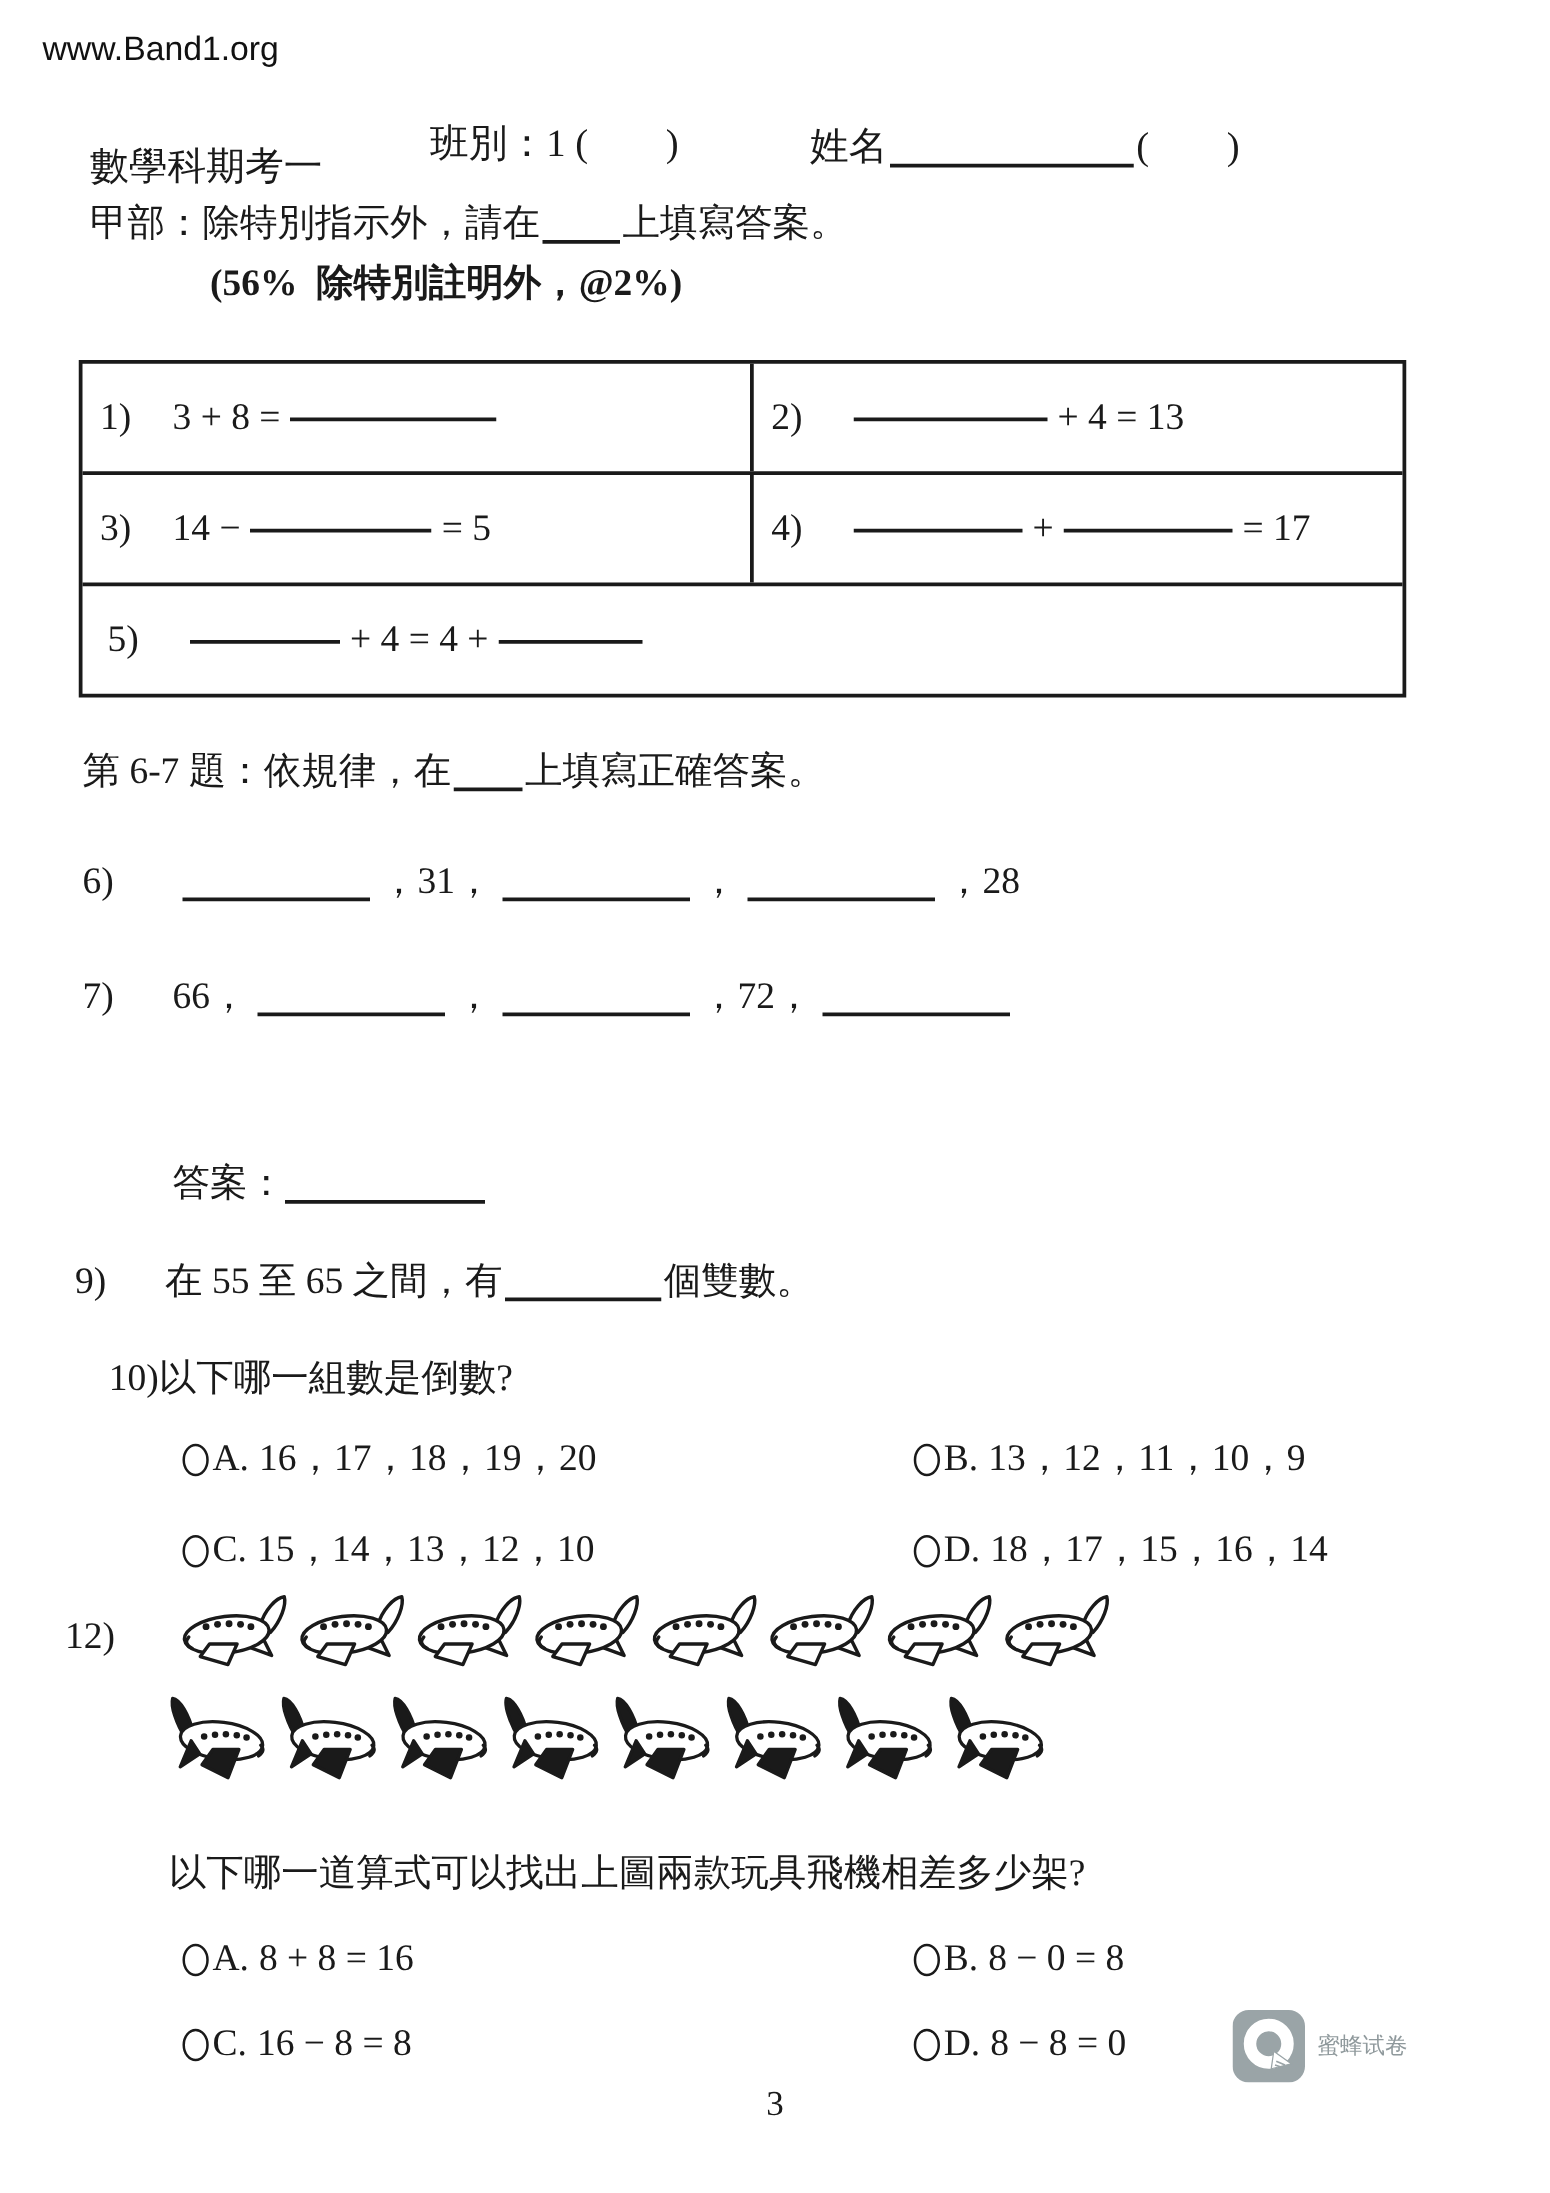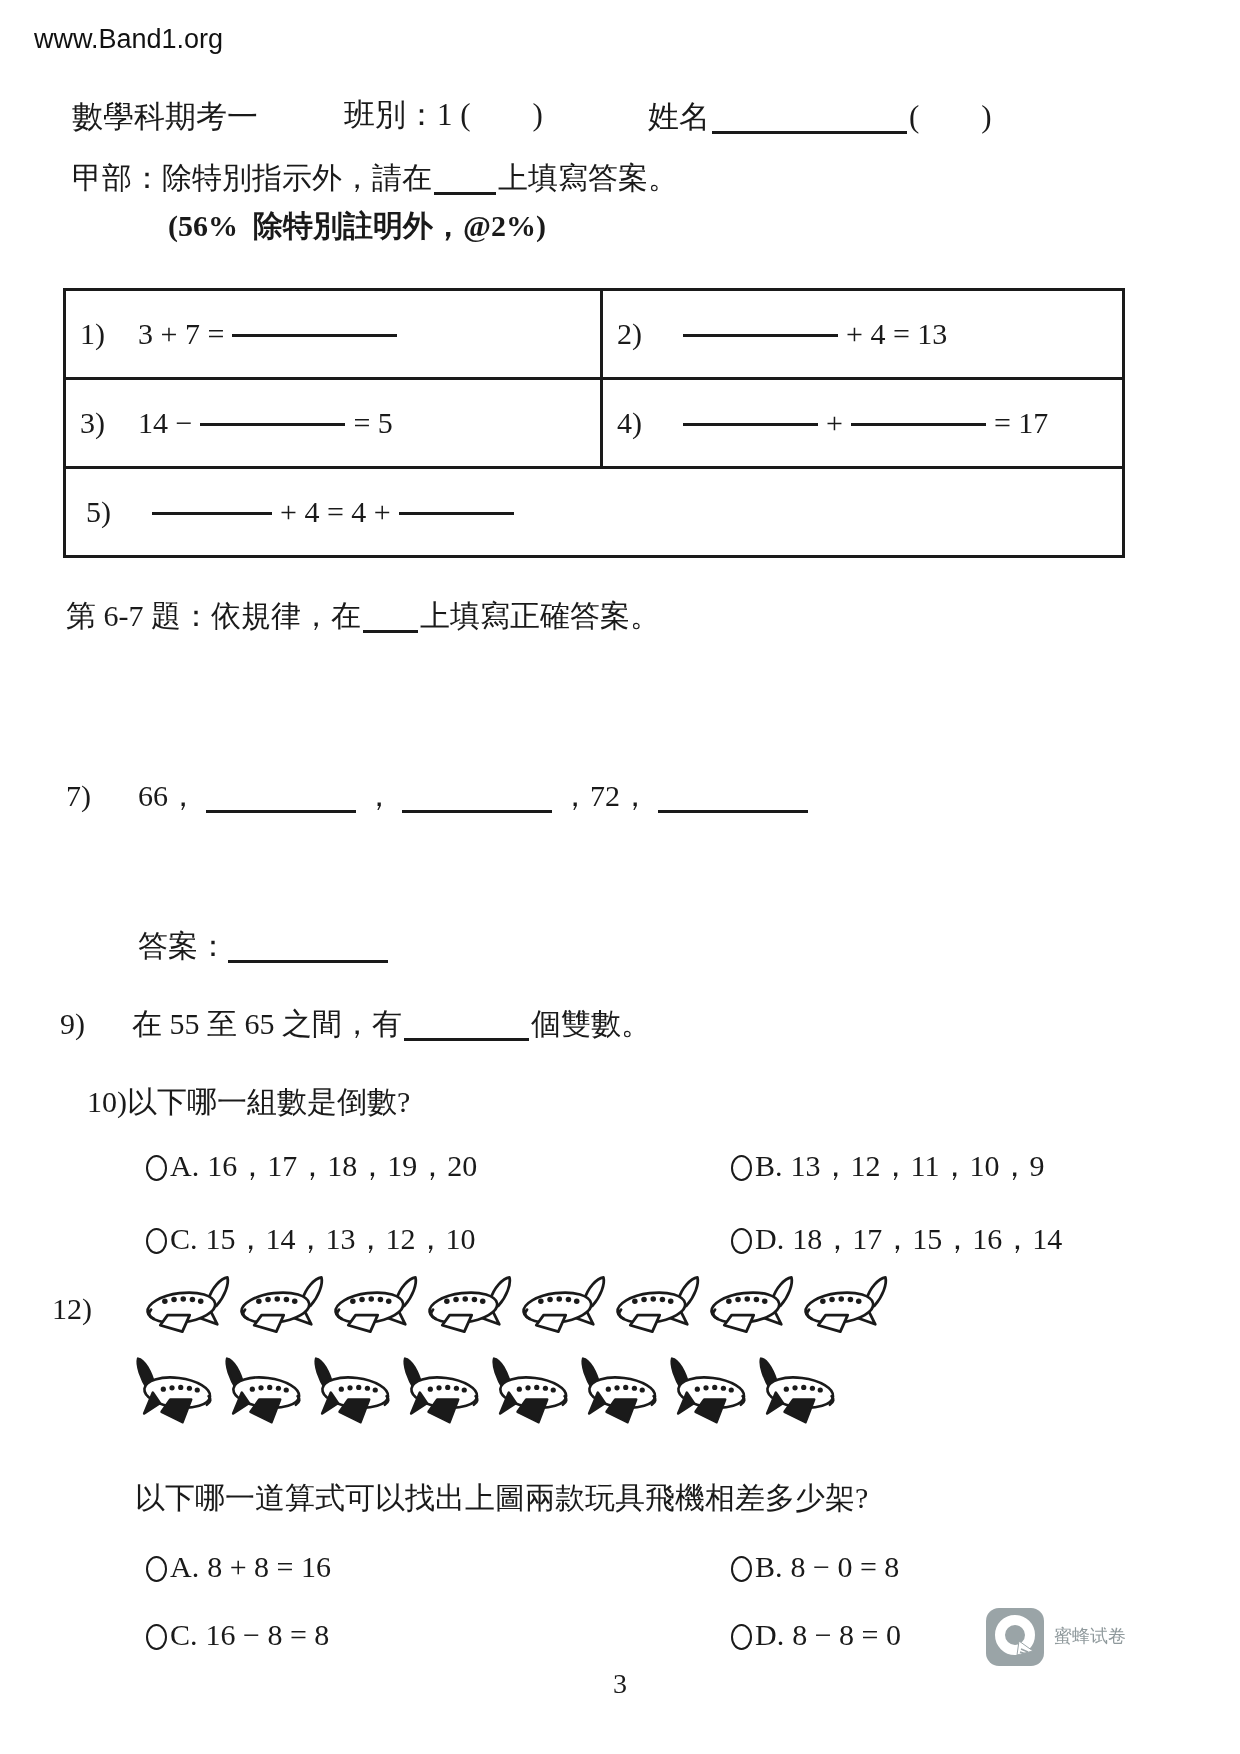--- a/index.html
+++ b/index.html
@@ -46,36 +46,36 @@
   .pageno{position:absolute;left:0;top:1668px;width:1240px;text-align:center;font-size:28px;}
   .brandtext{font-family:"Liberation Sans","DejaVu Sans",sans-serif;font-size:18px;color:#8f999c;}
 </style>
 </head>
 <body>
 
 <div class="page">
 
   <div class="abs watermark" style="left:34px;top:24px;">www.Band1.org</div>
 
-  <div class="abs t31" style="left:72px;top:96px;font-family:Liberation Serif, serif;">數學科期考一</div>
+  <div class="abs t31" style="left:72px;top:112px;font-family:Liberation Serif, serif;">數學科期考一</div>
   <div class="abs t31 keep-sp" style="left:344px;top:94px;">班別：1 (　　)</div>
   <div class="abs t31" style="left:648px;top:96px;">
     <span>姓名</span><span class="blank w195"></span><span class="keep-sp">(　　)</span>
   </div>
 
   <div class="abs t30" style="left:72px;top:158px;">
     <span>甲部：除特別指示外，請在</span><span class="blank w62"></span><span>上填寫答案。</span>
   </div>
   <div class="abs t30 bold keep-sp" style="left:168px;top:206px;">(56%  除特別註明外，@2%)</div>
 
   <div class="qtable">
     <div class="trow">
       <div class="cell cl">
         <span class="tnum">1)</span>
-        <span>3 + 7 =</span>
+        <span>3 + 8 =</span>
         <span class="blank w165"></span>
       </div>
       <div class="cell cr">
         <span class="tnum">2)</span>
         <span class="blank w155"></span>
         <span>+ 4 = 13</span>
       </div>
     </div>
     <div class="trow">
       <div class="cell cl">
@@ -99,20 +99,23 @@
         <span>+ 4 = 4 +</span>
         <span class="blank w115"></span>
       </div>
     </div>
   </div>
 
   <div class="abs t30" style="left:66px;top:596px;">
     <span>第 6-7 題：依規律，在</span><span class="blank w55"></span><span>上填寫正確答案。</span>
   </div>
 
+  <div class="abs t30" style="left:66px;top:684px;">
+    <span class="qnum">6)</span><span class="blank w150"></span><span>，31，</span><span class="blank w150"></span><span>，</span><span class="blank w150"></span><span>，28</span>
+  </div>
 
   <div class="abs t30" style="left:66px;top:776px;">
     <span class="qnum">7)</span><span>66，</span><span class="blank w150"></span><span>，</span><span class="blank w150"></span><span>，72，</span><span class="blank w150"></span>
   </div>
 
   <div class="abs t30" style="left:138px;top:926px;">
     <span>答案：</span><span class="blank w160" style="margin-left:0;"></span>
   </div>
 
   <div class="abs t30" style="left:60px;top:1004px;">

